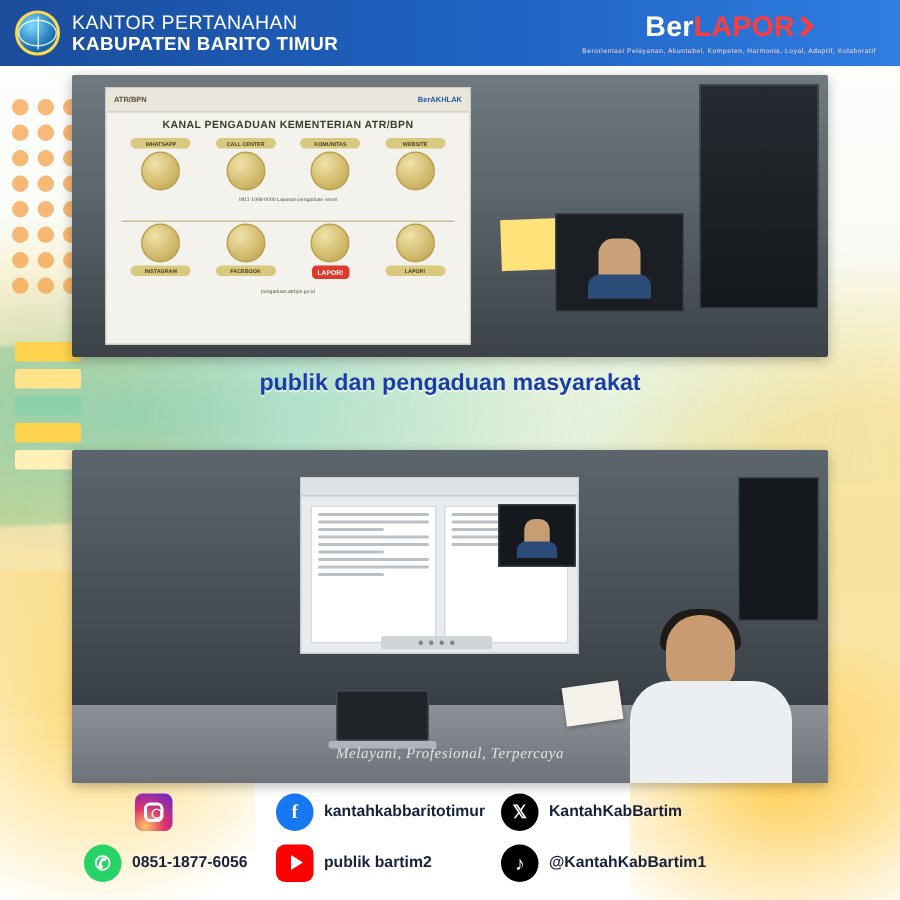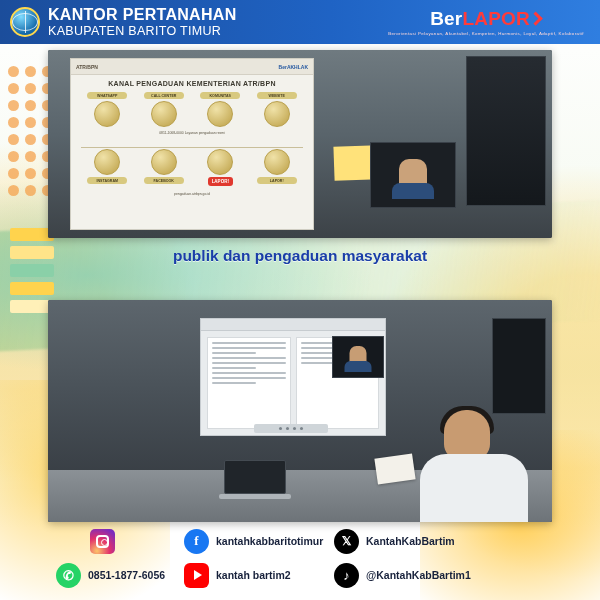--- a/index.html
+++ b/index.html
@@ -76,22 +76,22 @@
   }
   .globe::before {
     content:""; position:absolute; inset:4px 0;
     border-radius:50%; border:1px solid rgba(255,255,255,.8);
   }
   .globe::after {
     content:""; position:absolute; left:50%; top:2px; bottom:2px; width:1px;
     background: rgba(255,255,255,.8);
   }
   .org { line-height: 1.12; }
-  .org .l1 { color:#fff; font-size:16px; font-weight:bold; letter-spacing:.3px; }
-  .org .l2 { color:#fff; font-size:12.5px; font-weight:normal; letter-spacing:.3px; }
+  .org .l1 { color:#fff; font-size:13px; font-weight:normal; letter-spacing:.3px; }
+  .org .l2 { color:#fff; font-size:12.5px; font-weight:bold; letter-spacing:.3px; }
   .berakhlak { margin-left:auto; text-align:center; padding-right:6px; }
   .berakhlak .ba-main { font-size:19px; font-weight:bold; color:#ffffff; letter-spacing:.2px; }
   .berakhlak .ba-main .red { color:#ff3b3b; }
   .berakhlak .ba-sub { font-size:4.4px; color:#ffd9d9; letter-spacing:.4px; margin-top:1px; }
   .ba-swoosh {
     display:inline-block; width:10px; height:10px; margin-left:2px;
     border-right:3px solid #ff3b3b; border-bottom:3px solid #ff3b3b;
     transform: rotate(-45deg) translateY(-2px);
   }
 
@@ -431,20 +431,21 @@
       <div class="lid"></div>
       <div class="base"></div>
     </div>
     <div class="paper-hand"></div>
     <div class="person-right">
       <div class="hair"></div>
       <div class="head"></div>
       <div class="body"></div>
     </div>
 
+    <div class="watermark">Melayani, Profesional, Terpercaya</div>
   </div>
 
   <div class="f-grid">
     <div class="f-item">
       <span class="ic fb">f</span>
       <span class="f-label">kantahkabbaritotimur</span>
     </div>
     <div class="f-item">
       <span class="ic x">𝕏</span>
       <span class="f-label">KantahKabBartim</span>
@@ -457,21 +458,21 @@
     <div class="f-item" style="grid-column:1; grid-row:1; margin-left:34px;">
       <span class="ic ig">
           <span class="sq"></span>
         </span>
     </div>
 
     <div class="f-item">
       <span class="ic yt">
           <span class="tri"></span>
         </span>
-      <span class="f-label">kantah bartim2</span>
+      <span class="f-label">publik bartim2</span>
     </div>
     <div class="f-item">
       <span class="ic tt">♪</span>
       <span class="f-label">@KantahKabBartim1</span>
     </div>
     <div class="f-item"></div>
   </div>
 
 </div>
 

